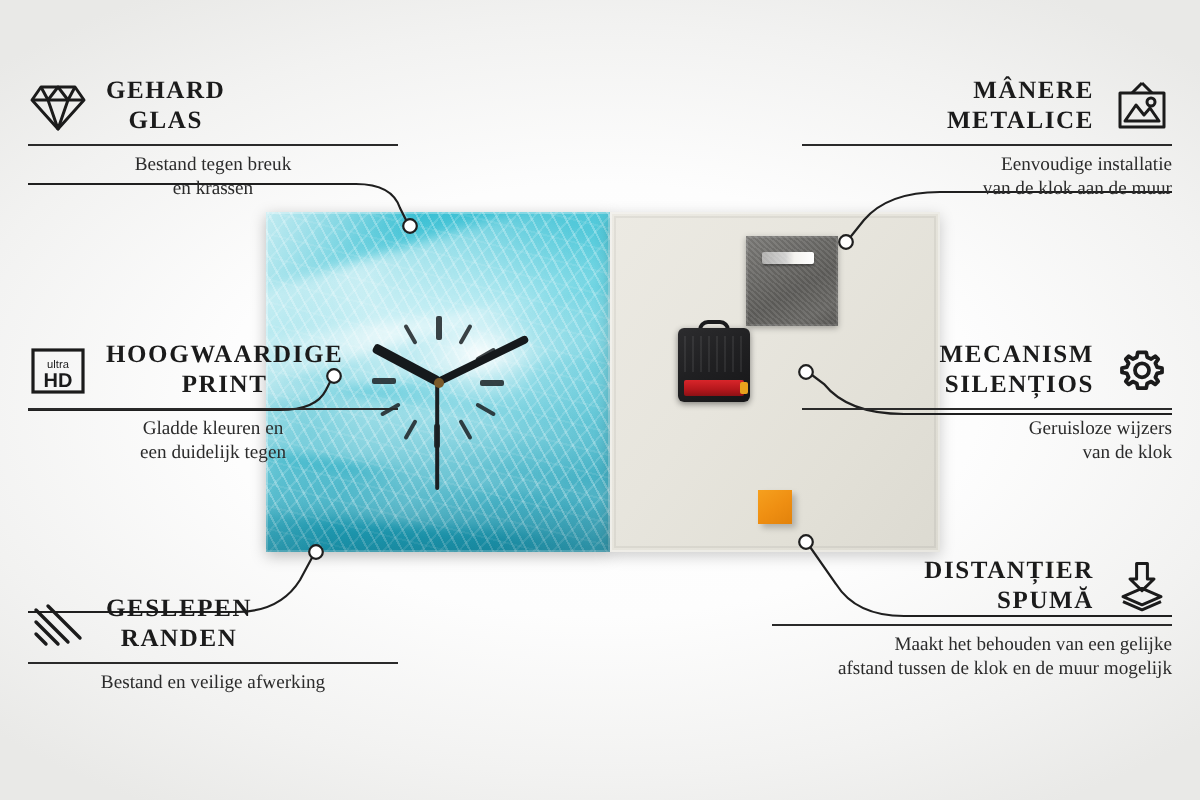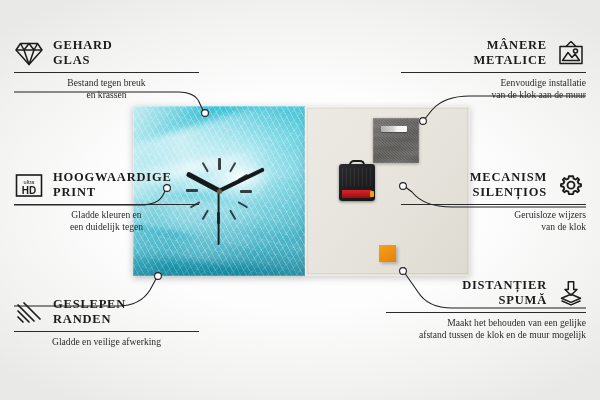--- a/index.html
+++ b/index.html
@@ -213,21 +213,21 @@
   .callout .desc {
     font-family:"Liberation Serif", serif;
     font-size:9.6px;
     line-height:12.4px;
     color:#2b2b2b;
     margin-top:4px;
     white-space:nowrap;
   }
 
   .callout.left .head   { justify-content:flex-start; }
-  .callout.left .titles { text-align:left; }
+  .callout.left .titles { text-align:center; }
   .callout.left .desc   { text-align:center; }
 
   .callout.right .head   { justify-content:flex-end; }
   .callout.right .titles { text-align:right; }
   .callout.right .desc   { text-align:right; }
 
   .ico { flex:0 0 auto; display:block; }
 
   
   #leaders {
@@ -393,21 +393,21 @@
           <path d="M10,4 L26,20"></path>
         </g>
       </svg>
       <div class="titles">
         <div>GESLEPEN</div>
         <div>RANDEN</div>
       </div>
     </div>
     <div class="rule"></div>
     <div class="desc">
-      <div>Gladde en veilige afwerking</div>
+      <div>Bestand en veilige afwerking</div>
     </div>
   </div>
 
   <div class="callout right" style="left:401px; top:38px; width:185px;">
     <div class="head">
       <div class="titles">
         <div>MÂNERE</div>
         <div>METALICE</div>
       </div>
       <svg class="ico" width="30" height="27" viewBox="0 0 30 27">

